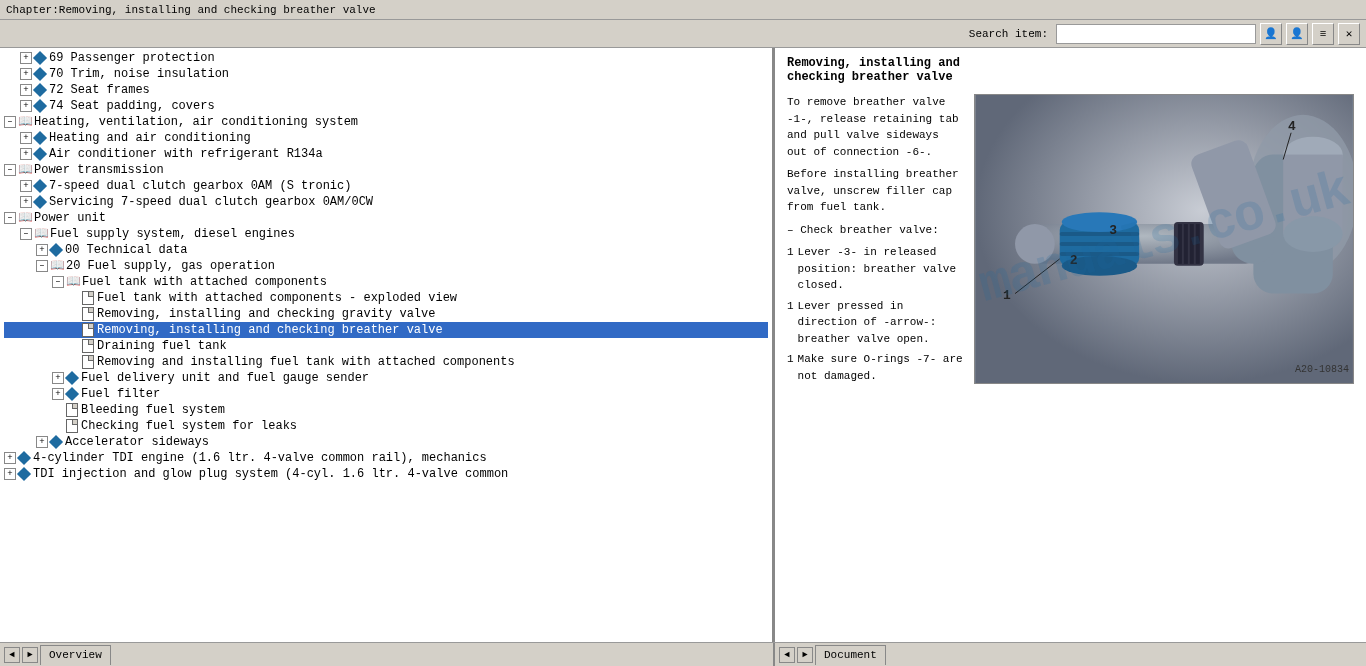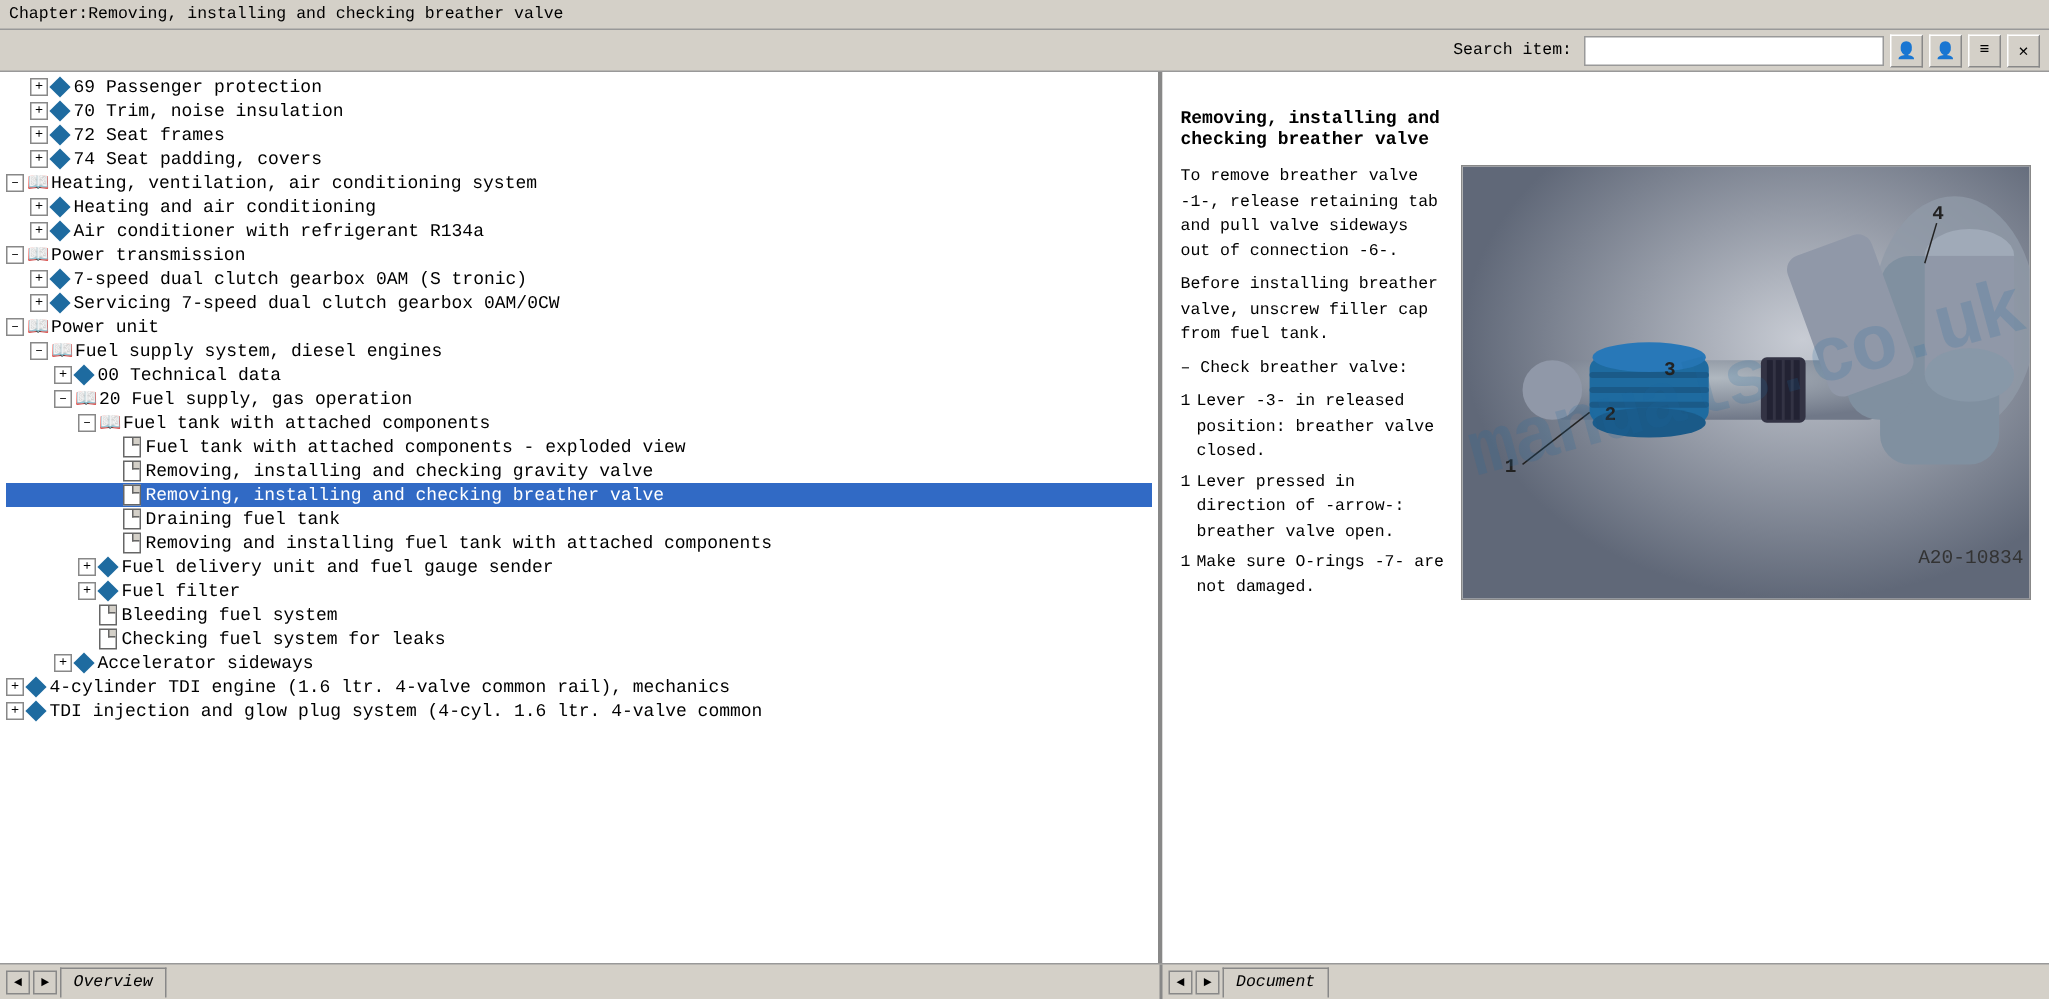--- a/index.html
+++ b/index.html
@@ -145,21 +145,21 @@
       background: #d4d0c8;
       border-left: 1px solid #666;
       border-bottom: 1px solid #666;
     }
 
     
     .right-panel {
       flex: 1;
       background: white;
       overflow-y: auto;
-      padding: 24px 12px;
+      padding: 8px 12px;
       display: flex;
       flex-direction: column;
       gap: 6px;
     }
     .content-title {
       font-weight: bold;
       font-size: 12px;
       margin-bottom: 4px;
     }
     .content-image-wrapper {
@@ -186,23 +186,23 @@
     .content-image {
       width: 380px;
       height: 290px;
       background: linear-gradient(135deg, #c0c0c0 0%, #a0a8b0 30%, #8090a0 60%, #707080 100%);
       border: 1px solid #888;
       position: relative;
       flex-shrink: 0;
     }
     .img-ref {
       position: absolute;
-      bottom: 20px;
+      bottom: 8px;
       right: 4px;
-      font-size: 13px;
+      font-size: 10px;
       color: #333;
     }
     
     .watermark {
       position: absolute;
       top: 50%;
       left: 50%;
       transform: translate(-50%, -50%) rotate(-15deg);
       font-size: 52px;
       color: rgba(30, 107, 160, 0.18);
@@ -249,21 +249,20 @@
     .status-tab {
       background: #d4d0c8;
       border: 1px solid #888;
       border-bottom: none;
       padding: 2px 8px;
       font-size: 11px;
       cursor: pointer;
       height: 20px;
       display: flex;
       align-items: center;
-      font-style: italic;
     }
     .status-nav-btn {
       background: #d4d0c8;
       border: 1px solid #888;
       width: 16px;
       height: 16px;
       display: flex;
       align-items: center;
       justify-content: center;
       font-size: 9px;

